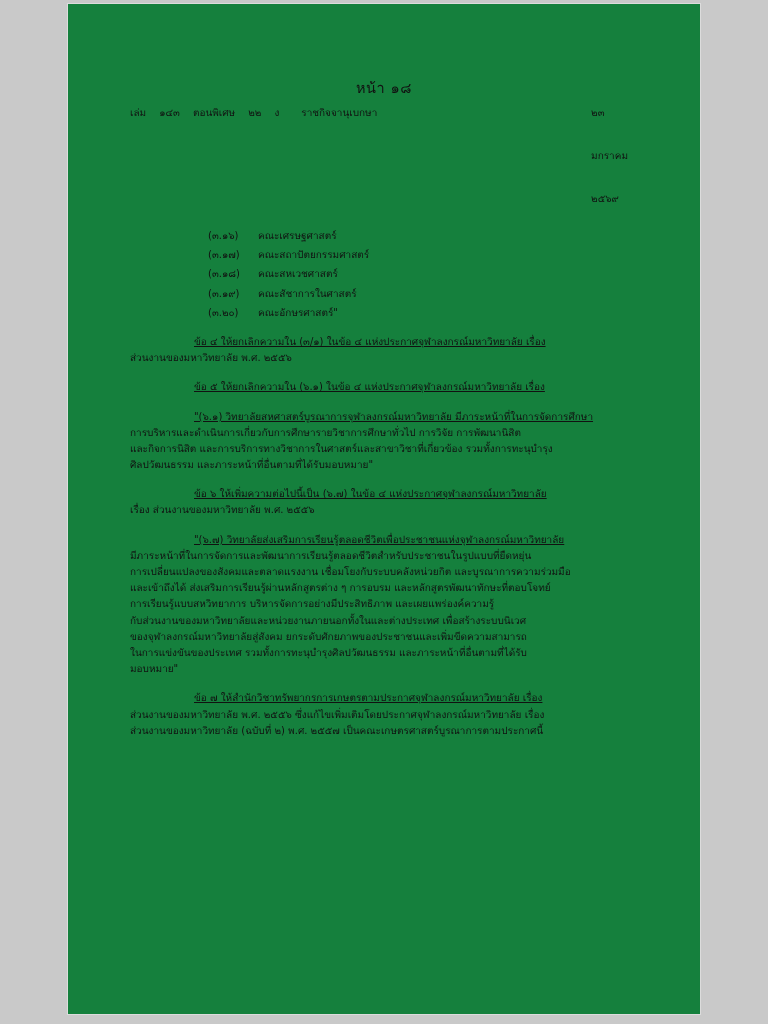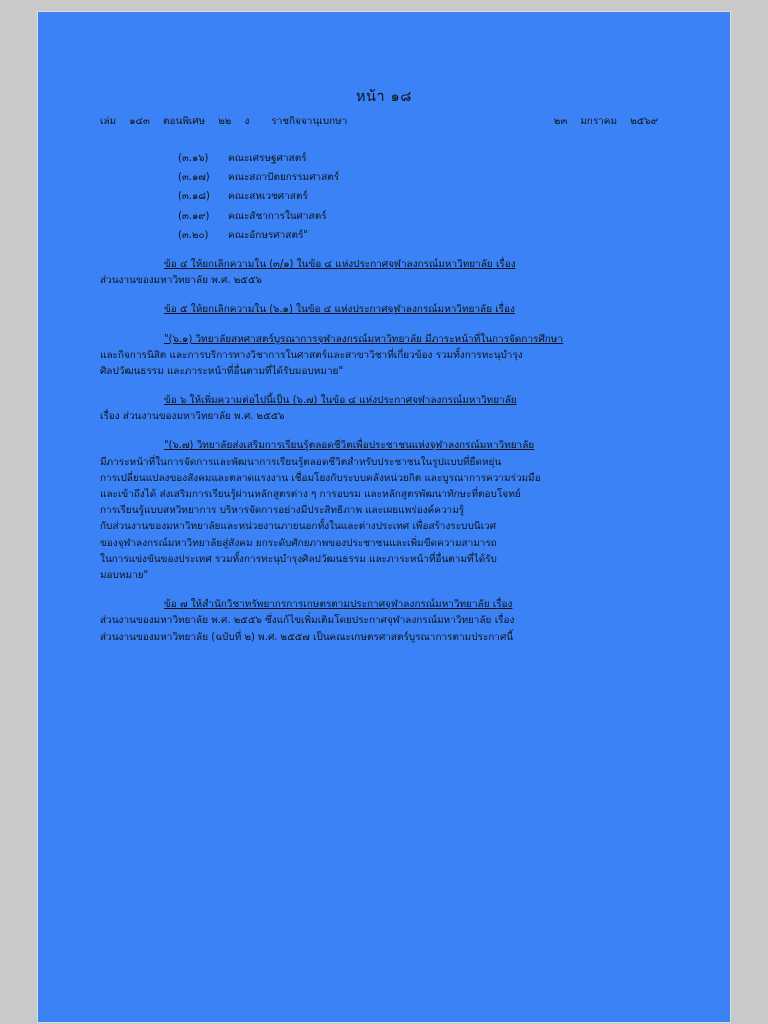--- a/index.html
+++ b/index.html
@@ -8,24 +8,24 @@
     background: #c9c9c9;
   }
   body {
     width: 768px;
     height: 1024px;
     overflow: hidden;
     font-family: "DejaVu Sans", "Liberation Sans", sans-serif;
   }
   .page {
     position: relative;
-    width: 692px;
+    width: 632px;
     height: 1010px;
-    margin: 12px auto;
-    background: #3b82f6;
+    margin: 4px auto;
+    background: #15803d;
     box-shadow: 0 0 0 1px #dcdcdc;
     overflow: hidden;
   }
   .page-inner {
     padding: 72px 62px 0 62px;
     color: #111;
   }
 
   
   .page-number {
@@ -45,23 +45,24 @@
     display: flex;
     gap: 13px;
     align-items: baseline;
   }
   .hdr-center {
     margin-left: 22px;
   }
   .hdr-right {
     margin-left: auto;
     display: flex;
-    gap: 13px;
+    gap: 28px;
     align-items: baseline;
     padding-right: 10px;
+    flex-direction: column;
   }
 
   
   .body {
     font-size: 10px;
     line-height: 1.62;
     text-align: justify;
     text-justify: inter-word;
   }
   .list-item {
@@ -129,20 +130,21 @@
       <div class="list-item">
         <span class="num">(๓.๒๐)</span><span>คณะอักษรศาสตร์"</span>
       </div>
 
       <div class="para gap tight">ข้อ  ๔  ให้ยกเลิกความใน (๓/๑) ในข้อ  ๔  แห่งประกาศจุฬาลงกรณ์มหาวิทยาลัย  เรื่อง</div>
       <div class="para noindent">ส่วนงานของมหาวิทยาลัย พ.ศ. ๒๕๕๖</div>
 
       <div class="para gap tight">ข้อ  ๕  ให้ยกเลิกความใน (๖.๑) ในข้อ  ๔  แห่งประกาศจุฬาลงกรณ์มหาวิทยาลัย  เรื่อง</div>
 
       <div class="para gap tight">"(๖.๑)  วิทยาลัยสหศาสตร์บูรณาการจุฬาลงกรณ์มหาวิทยาลัย  มีภาระหน้าที่ในการจัดการศึกษา</div>
+      <div class="para noindent tight">การบริหารและดำเนินการเกี่ยวกับการศึกษารายวิชาการศึกษาทั่วไป  การวิจัย  การพัฒนานิสิต</div>
       <div class="para noindent tight">และกิจการนิสิต  และการบริการทางวิชาการในศาสตร์และสาขาวิชาที่เกี่ยวข้อง  รวมทั้งการทะนุบำรุง</div>
       <div class="para noindent">ศิลปวัฒนธรรม  และภาระหน้าที่อื่นตามที่ได้รับมอบหมาย"</div>
 
       <div class="para gap tight">ข้อ  ๖  ให้เพิ่มความต่อไปนี้เป็น  (๖.๗)  ในข้อ  ๔  แห่งประกาศจุฬาลงกรณ์มหาวิทยาลัย</div>
       <div class="para noindent">เรื่อง  ส่วนงานของมหาวิทยาลัย พ.ศ. ๒๕๕๖</div>
 
       <div class="para gap tight">"(๖.๗)  วิทยาลัยส่งเสริมการเรียนรู้ตลอดชีวิตเพื่อประชาชนแห่งจุฬาลงกรณ์มหาวิทยาลัย</div>
       <div class="para noindent tight">มีภาระหน้าที่ในการจัดการและพัฒนาการเรียนรู้ตลอดชีวิตสำหรับประชาชนในรูปแบบที่ยืดหยุ่น</div>
       <div class="para noindent tight">การเปลี่ยนแปลงของสังคมและตลาดแรงงาน  เชื่อมโยงกับระบบคลังหน่วยกิต  และบูรณาการความร่วมมือ</div>
       <div class="para noindent tight">และเข้าถึงได้  ส่งเสริมการเรียนรู้ผ่านหลักสูตรต่าง ๆ  การอบรม  และหลักสูตรพัฒนาทักษะที่ตอบโจทย์</div>

